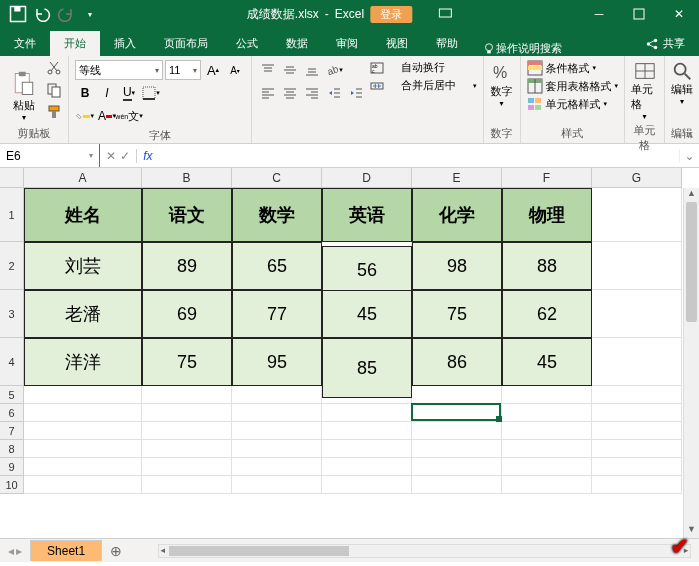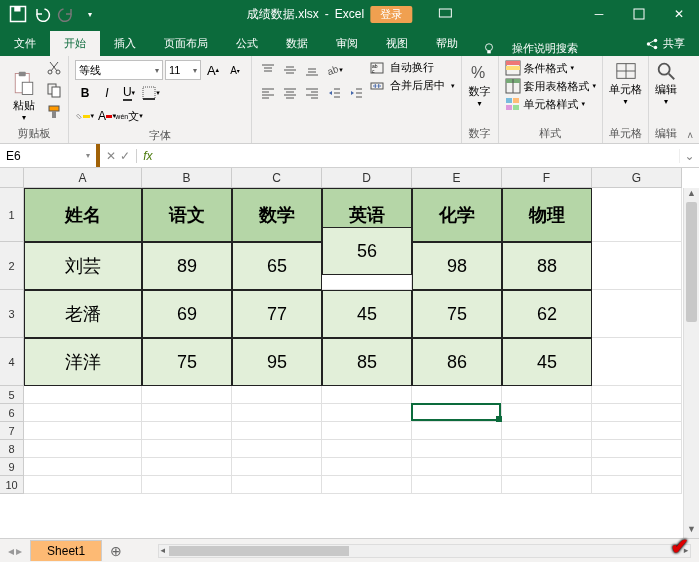--- a/index.html
+++ b/index.html
@@ -12,21 +12,21 @@
   .title-center { position: absolute; left: 50%; transform: translateX(-50%); display: flex; gap: 6px; align-items: center; }
   .login-btn { background: #f0a050; padding: 1px 10px; border-radius: 2px; font-size: 11px; }
   .win-controls { position: absolute; right: 0; display: flex; }
   .win-controls span { width: 40px; height: 28px; display: inline-flex; align-items: center; justify-content: center; cursor: pointer; }
   
   
   .tabs { background: #0c6b3c; height: 28px; display: flex; align-items: flex-end; color: #fff; font-size: 11px; }
   .tab { padding: 5px 14px; cursor: pointer; }
   .tab.active { background: #f3f2f1; color: #0c6b3c; }
   .file-tab { padding: 5px 14px; cursor: pointer; }
-  .tell-me { display: flex; align-items: center; gap: 16px; margin-left: 10px; }
+  .tell-me { display: flex; align-items: center; gap: 0; margin-left: 10px; }
   .tell-me svg { width: 14px; height: 14px; }
   .share { margin-left: auto; padding: 5px 14px; display: flex; align-items: center; gap: 4px; }
   
   
   .ribbon { background: #f3f2f1; height: 88px; display: flex; border-bottom: 1px solid #d0d0d0; position: relative; }
   .collapse-btn { position: absolute; right: 6px; bottom: 2px; cursor: pointer; font-size: 10px; color: #666; }
   .group { border-right: 1px solid #d8d8d8; padding: 4px 6px 2px; display: flex; flex-direction: column; justify-content: space-between; }
   .group-label { text-align: center; font-size: 11px; color: #555; padding-top: 2px; position: relative; }
   .group-body { display: flex; gap: 4px; flex: 1; align-items: flex-end; }
   
@@ -45,40 +45,40 @@
   .btnlet { width: 20px; height: 20px; display: inline-flex; align-items: center; justify-content: center; border: 1px solid transparent; cursor: pointer; font-size: 12px; }
   .font-row2, .font-row3 { display: flex; gap: 2px; }
   .underline-bar { border-bottom: 2px solid #333; }
   .color-bar-red { border-bottom: 3px solid #d00; display: inline-block; width: 14px; }
   .color-bar-yellow { display: inline-block; width: 14px; height: 3px; background: #ffd700; }
   
   .align-body { display: flex; gap: 4px; }
   .align-grid { display: flex; flex-direction: column; gap: 3px; }
   .align-row { display: flex; gap: 2px; }
   .wrap-col { display: flex; flex-direction: column; gap: 3px; font-size: 11px; }
-  .wrap-item { display: flex; align-items: center; gap: 6px; cursor: pointer; white-space: nowrap; }
+  .wrap-item { display: flex; align-items: center; gap: 17px; cursor: pointer; white-space: nowrap; }
   
   .num-body { display: flex; flex-direction: column; align-items: center; gap: 3px; }
   .num-big { display: flex; flex-direction: column; align-items: center; cursor: pointer; }
   .num-big .lbl { font-size: 11px; }
   
   .styles-body { display: flex; flex-direction: column; gap: 2px; font-size: 11px; }
   .style-item { display: flex; align-items: center; gap: 3px; cursor: pointer; white-space: nowrap; }
   
   .cells-body, .edit-body { display: flex; flex-direction: column; align-items: center; cursor: pointer; }
   .cells-body svg, .edit-body svg { width: 22px; height: 22px; }
   .cells-body .lbl, .edit-body .lbl { font-size: 11px; }
   
   
   .fbar { height: 24px; border-bottom: 1px solid #d0d0d0; display: flex; align-items: center; background: #fff; font-size: 12px; }
-  .namebox { width: 100px; border-right: 4px solid #a16207; padding: 0 6px; display: flex; align-items: center; height: 100%; }
+  .namebox { width: 100px; border-right: 1px solid #a16207; padding: 0 6px; display: flex; align-items: center; height: 100%; }
   .namebox .arrow { margin-left: auto; font-size: 8px; color: #888; }
   .fx-btns { display: flex; gap: 4px; padding: 0 6px; color: #888; }
   .fx-btns span { cursor: pointer; }
-  .fx-label { font-style: italic; color: #4d7c0f; padding: 0 6px; border-left: 1px solid #d0d0d0; }
+  .fx-label { font-style: italic; color: #1d4ed8; padding: 0 6px; border-left: 1px solid #d0d0d0; }
   .formula-input { flex: 1; padding: 0 6px; }
   .fbar-expand { width: 20px; text-align: center; color: #888; cursor: pointer; border-left: 1px solid #eee; }
   
   
   .grid-wrap { position: relative; height: 370px; overflow: hidden; background: #fff; }
   .corner { position: absolute; left: 0; top: 0; width: 24px; height: 20px; background: #f0f0f0; border-right: 1px solid #ccc; border-bottom: 1px solid #ccc; }
   .col-heads { position: absolute; left: 24px; top: 0; height: 20px; display: flex; background: #f0f0f0; }
   .col-h { border-right: 1px solid #ccc; border-bottom: 1px solid #ccc; font-size: 12px; color: #333; display: flex; align-items: center; justify-content: center; }
   .row-heads { position: absolute; left: 0; top: 20px; width: 24px; background: #f0f0f0; }
   .row-h { border-right: 1px solid #ccc; border-bottom: 1px solid #ccc; font-size: 11px; color: #333; display: flex; align-items: center; justify-content: center; }
@@ -555,33 +555,33 @@
       <div class="cell" style="left: 568px; top: 288px; width: 90px; height: 18px;"></div>
       <div class="cell hdr-cell" style="left: 0px; top: 0px; width: 118px; height: 54px;">姓名</div>
       <div class="cell hdr-cell" style="left: 118px; top: 0px; width: 90px; height: 54px;">语文</div>
       <div class="cell hdr-cell" style="left: 208px; top: 0px; width: 90px; height: 54px;">数学</div>
       <div class="cell hdr-cell" style="left: 298px; top: 0px; width: 90px; height: 54px;">英语</div>
       <div class="cell hdr-cell" style="left: 388px; top: 0px; width: 90px; height: 54px;">化学</div>
       <div class="cell hdr-cell" style="left: 478px; top: 0px; width: 90px; height: 54px;">物理</div>
       <div class="cell data-cell" style="left: 0px; top: 54px; width: 118px; height: 48px;">刘芸</div>
       <div class="cell data-cell" style="left: 118px; top: 54px; width: 90px; height: 48px;">89</div>
       <div class="cell data-cell" style="left: 208px; top: 54px; width: 90px; height: 48px;">65</div>
-      <div class="cell data-cell" style="left: 298px; top: 39px; width: 90px; height: 48px;">56</div>
+      <div class="cell data-cell" style="left: 298px; top: 58px; width: 90px; height: 48px;">56</div>
       <div class="cell data-cell" style="left: 388px; top: 54px; width: 90px; height: 48px;">98</div>
       <div class="cell data-cell" style="left: 478px; top: 54px; width: 90px; height: 48px;">88</div>
       <div class="cell data-cell" style="left: 0px; top: 102px; width: 118px; height: 48px;">老潘</div>
       <div class="cell data-cell" style="left: 118px; top: 102px; width: 90px; height: 48px;">69</div>
       <div class="cell data-cell" style="left: 208px; top: 102px; width: 90px; height: 48px;">77</div>
       <div class="cell data-cell" style="left: 298px; top: 102px; width: 90px; height: 48px;">45</div>
       <div class="cell data-cell" style="left: 388px; top: 102px; width: 90px; height: 48px;">75</div>
       <div class="cell data-cell" style="left: 478px; top: 102px; width: 90px; height: 48px;">62</div>
       <div class="cell data-cell" style="left: 0px; top: 150px; width: 118px; height: 48px;">洋洋</div>
       <div class="cell data-cell" style="left: 118px; top: 150px; width: 90px; height: 48px;">75</div>
       <div class="cell data-cell" style="left: 208px; top: 150px; width: 90px; height: 48px;">95</div>
-      <div class="cell data-cell" style="left: 298px; top: 150px; width: 90px; height: 48px;">85</div>
+      <div class="cell data-cell" style="left: 298px; top: 150px; width: 90px; height: 60px;">85</div>
       <div class="cell data-cell" style="left: 388px; top: 150px; width: 90px; height: 48px;">86</div>
       <div class="cell data-cell" style="left: 478px; top: 150px; width: 90px; height: 48px;">45</div>
       <div class="active-cell-border" style="left: 387px; top: 215px; width: 90px; height: 18px;"></div>
     </div>
   <div class="vscroll">
     <div class="arr up">▲</div>
     <div class="thumb"></div>
     <div class="arr dn">▼</div>
   </div>
 </div>

